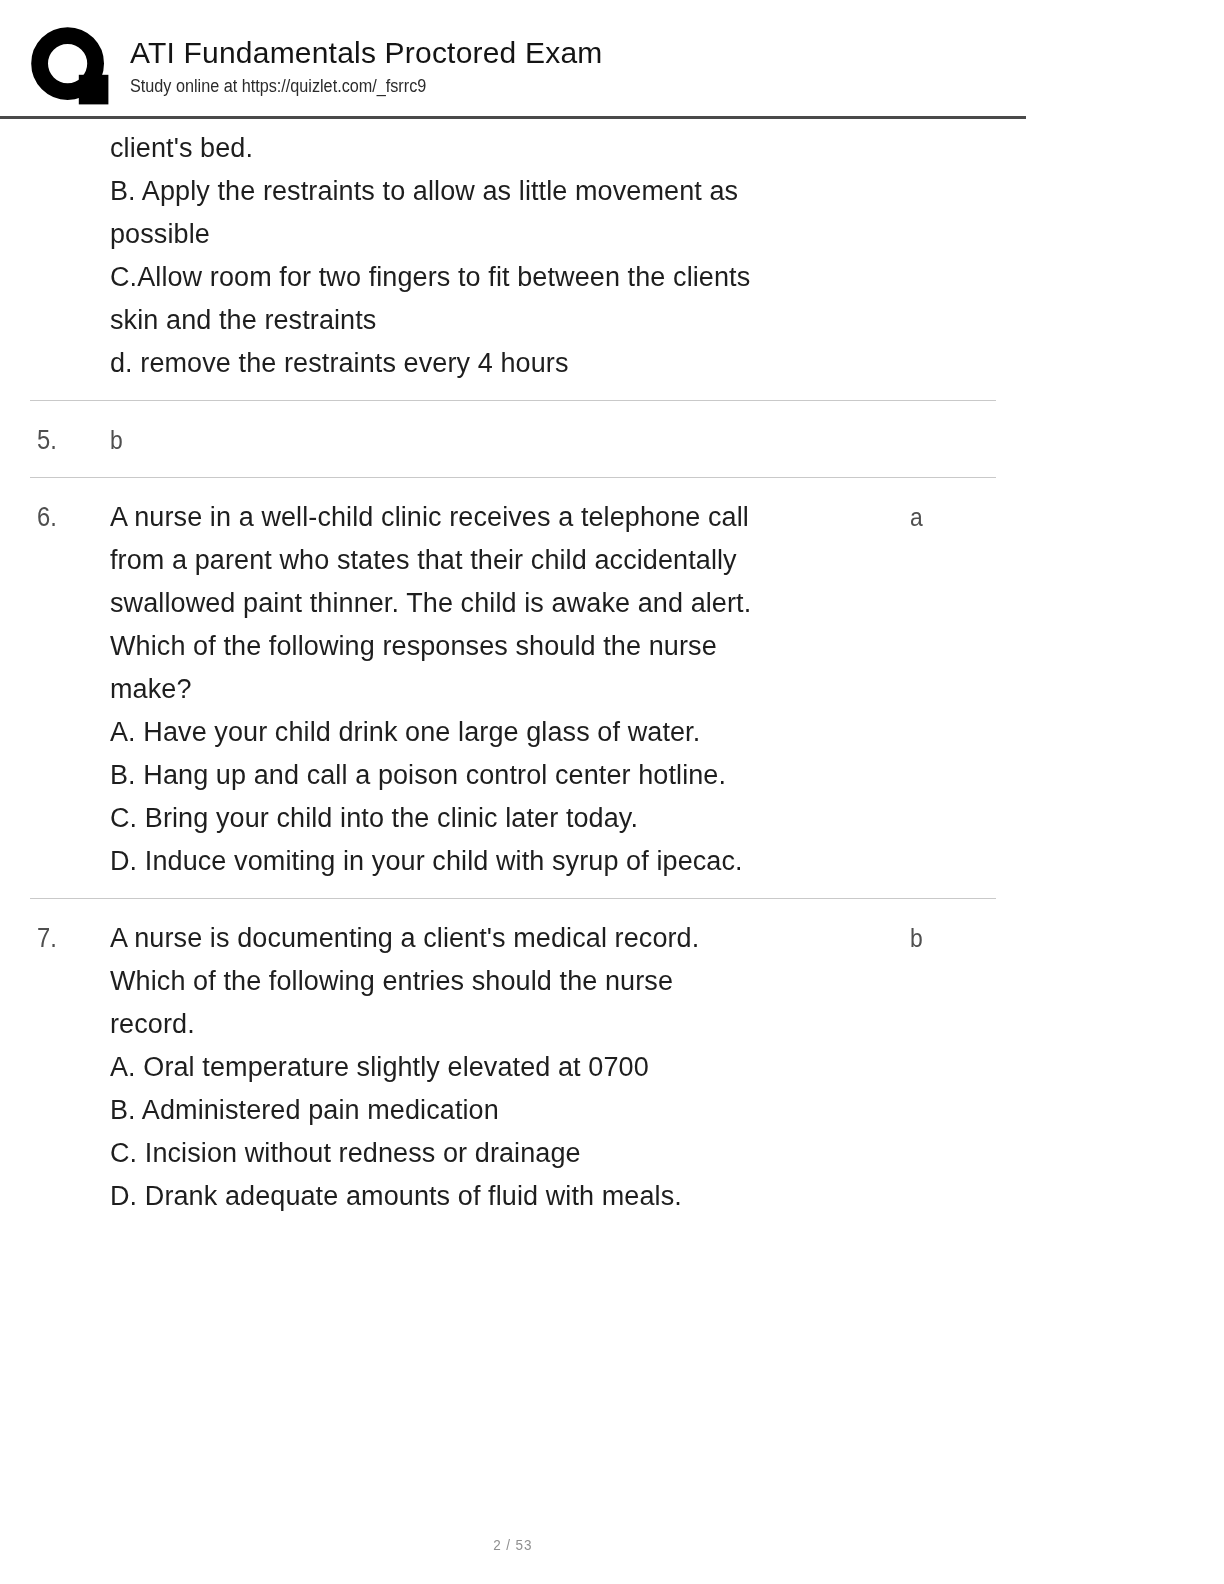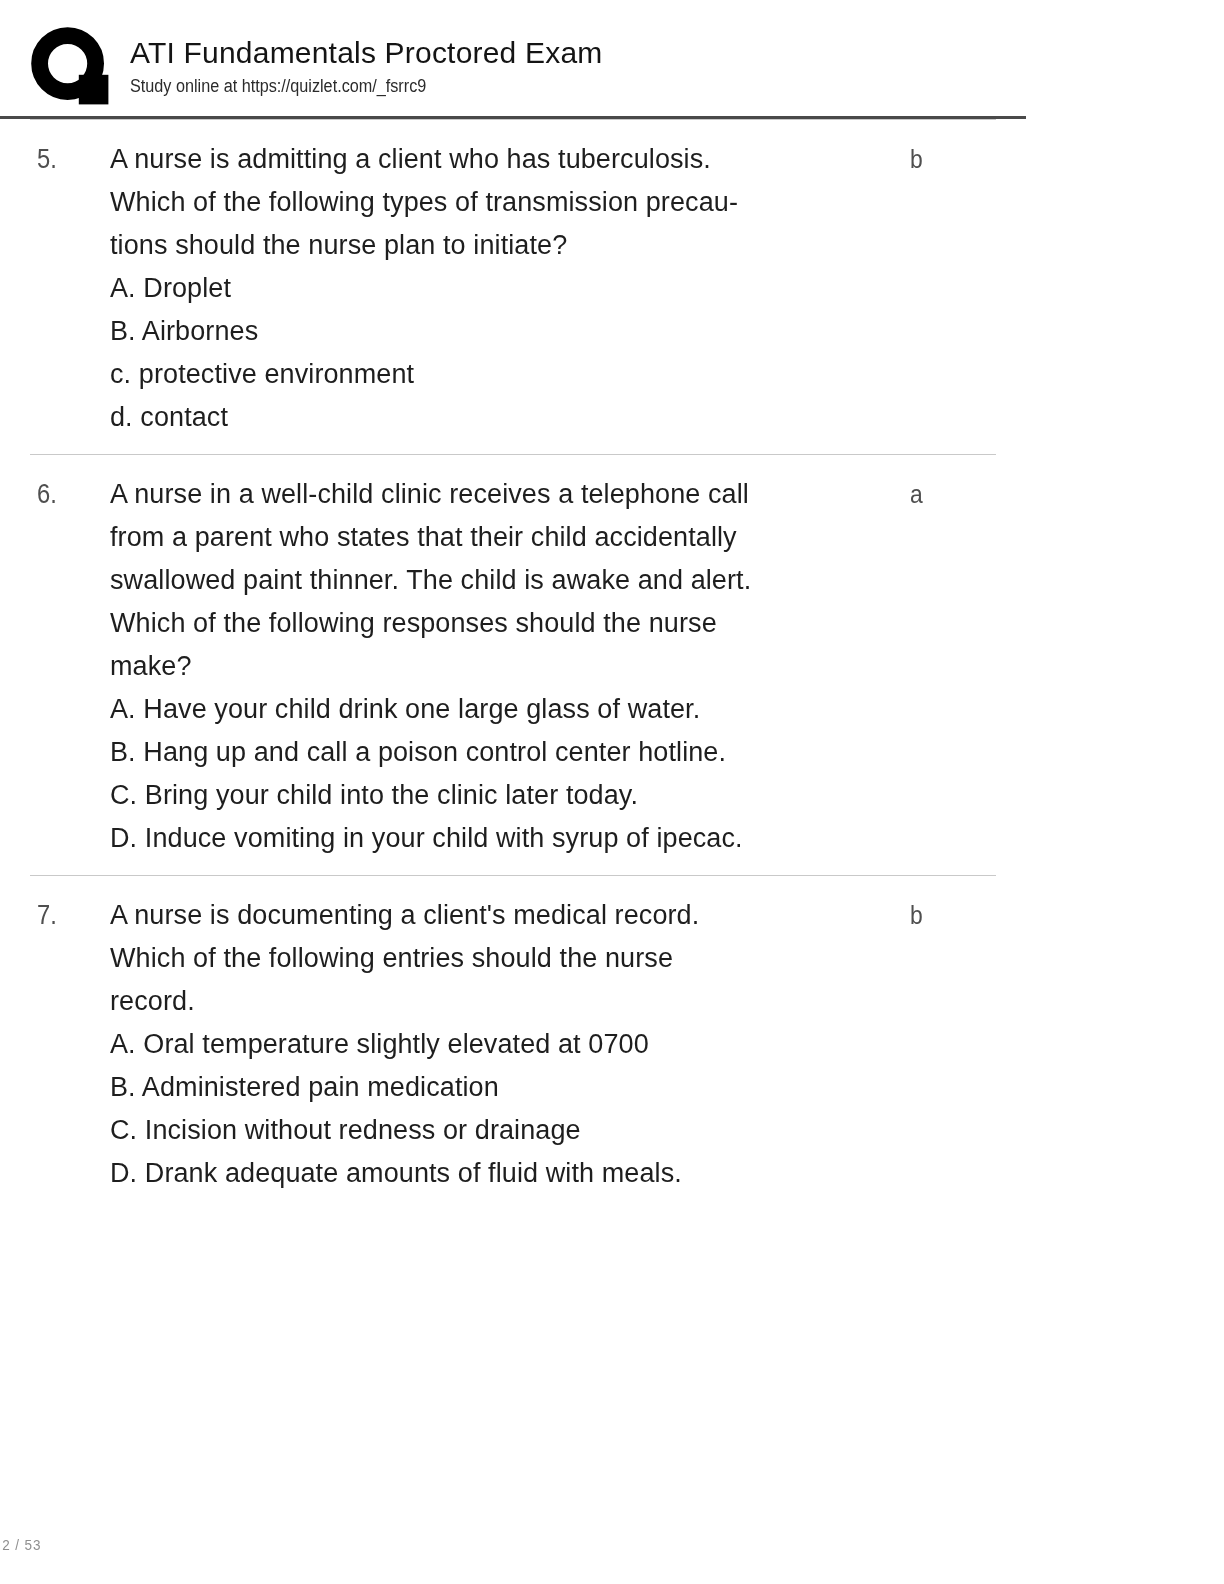--- a/index.html
+++ b/index.html
@@ -76,20 +76,21 @@
     border-top: 1px solid #c9c9c9;
     height: 0;
   }
 
   
   .footer {
     position: absolute;
     bottom: 30px;
     left: 0;
     width: 100%;
+    text-align: center;
   }
   .page-number {
     font-size: 15px;
     color: #8f8f8f;
     letter-spacing: 1px;
     display: inline-block;
     transform: scaleX(0.9);
   }
 </style>
 </head>
@@ -105,32 +106,35 @@
       </svg>
     </div>
     <div class="header-text">
       <div class="title">ATI Fundamentals Proctored Exam</div>
       <div class="subtitle">Study online at https://quizlet.com/_fsrrc9</div>
     </div>
   </header>
 
   <main class="content">
 
+    <section class="qblock continuation">
+      <div class="qnum"></div>
+      <div class="qtext">client's bed.
+B. Apply the restraints to allow as little movement as
+possible
+C.Allow room for two fingers to fit between the clients
+skin and the restraints
+d. remove the restraints every 4 hours</div>
+      <div class="answer"></div>
+    </section>
 
     <hr class="divider">
 
     <section class="qblock">
       <div class="qnum">5.</div>
-      <div class="qtext">A nurse is admitting a client who has tuberculosis.
-Which of the following types of transmission precau-
-tions should the nurse plan to initiate?
-A. Droplet
-B. Airbornes
-c. protective environment
-d. contact</div>
       <div class="answer">b</div>
     </section>
 
     <hr class="divider">
 
     <section class="qblock">
       <div class="qnum">6.</div>
       <div class="qtext">A nurse in a well-child clinic receives a telephone call
 from a parent who states that their child accidentally
 swallowed paint thinner. The child is awake and alert.

